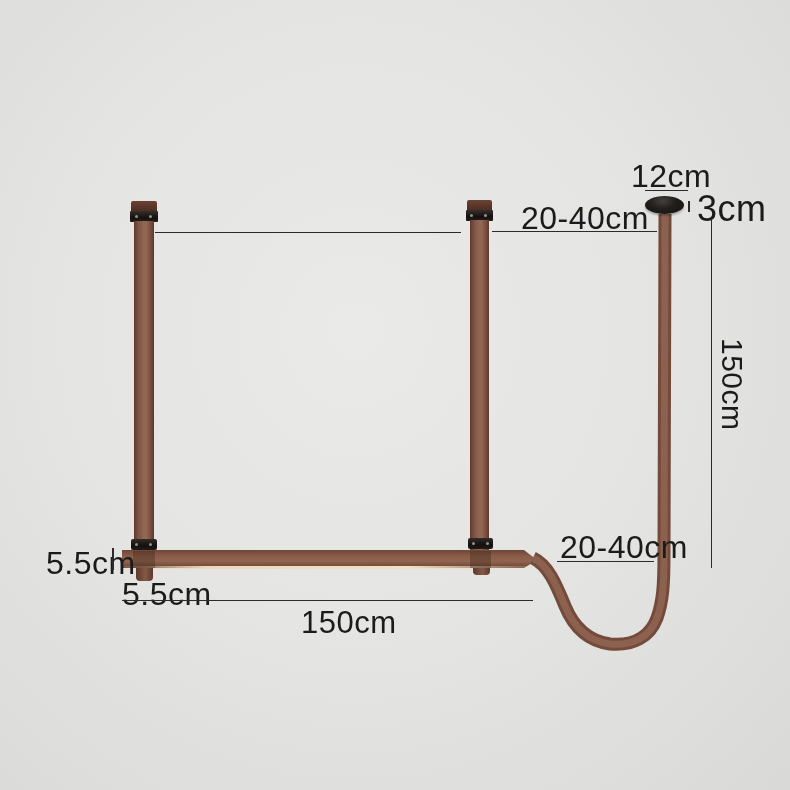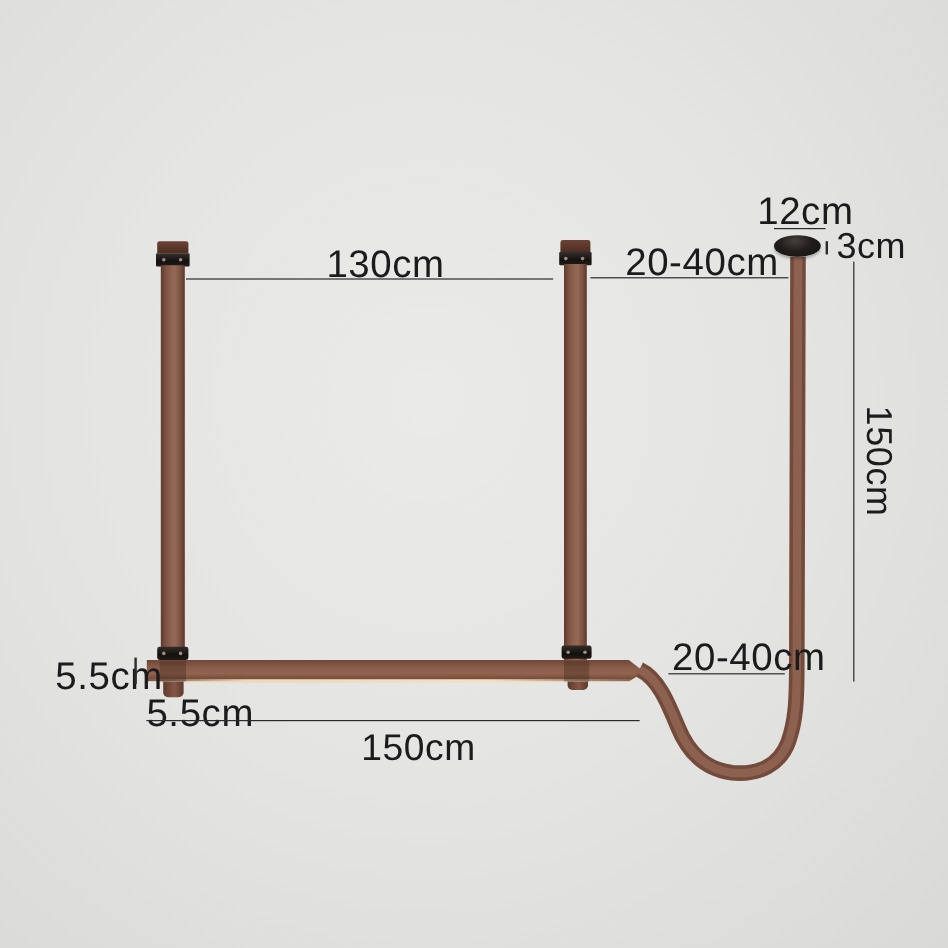--- a/index.html
+++ b/index.html
@@ -8,21 +8,21 @@
     position:relative;width:790px;height:790px;overflow:hidden;
     background:radial-gradient(ellipse at 45% 42%, #eaeae9 0%, #e4e4e3 50%, #d9d9d8 100%);
     color:#1b1b1b;
   }
   .abs{position:absolute;}
   
   .dim-line{position:absolute;background:#2b2b2b;height:1px;}
   .dim-line.v{width:1px;height:auto;}
   .dim-label{position:absolute;font-size:32px;line-height:1.05;color:#1b1b1b;white-space:nowrap;letter-spacing:.5px;}
   .dim-label.big{font-size:31px;}
-  .dim-label.med{font-size:30px;}
+  .dim-label.med{font-size:36px;}
   .dim-label.rot{writing-mode:vertical-rl;font-size:30px;}
   .tick{position:absolute;background:#2b2b2b;}
   
   .strap-body{
     position:absolute;width:20px;
     background:linear-gradient(90deg,#5e392c 0%,#7b5242 20%,#8f6450 45%,#936854 60%,#7a5040 82%,#5c382b 100%);
   }
   .strap-cap{
     position:absolute;height:10px;
     background:linear-gradient(180deg,#6b4334 0%,#4e2d22 100%);
@@ -105,21 +105,20 @@
     <path d="M 533 558
              C 548 565, 556 584, 565 606
              C 574 628, 588 641, 610 644
              C 633 646, 650 637, 657 618
              C 663 601, 664 585, 664 553
              L 665 214" fill="none" stroke="#8c6150" stroke-width="7"></path>
   </svg>
 
   <div class="canopy"></div>
 
-  <div class="dim-label" style="left:272px;top:204px;">130cm</div>
   <div class="dim-line" style="left:155px;top:232px;width:306px;"></div>
 
   <div class="dim-label" style="left:521px;top:202px;">20-40cm</div>
   <div class="dim-line" style="left:492px;top:231px;width:165px;"></div>
 
   <div class="dim-label" style="left:631px;top:160px;">12cm</div>
   <div class="dim-line" style="left:645px;top:190px;width:43px;"></div>
 
   <div class="tick" style="left:688px;top:201px;width:2px;height:11px;"></div>
   <div class="dim-label med" style="left:697px;top:190px;">3cm</div>

